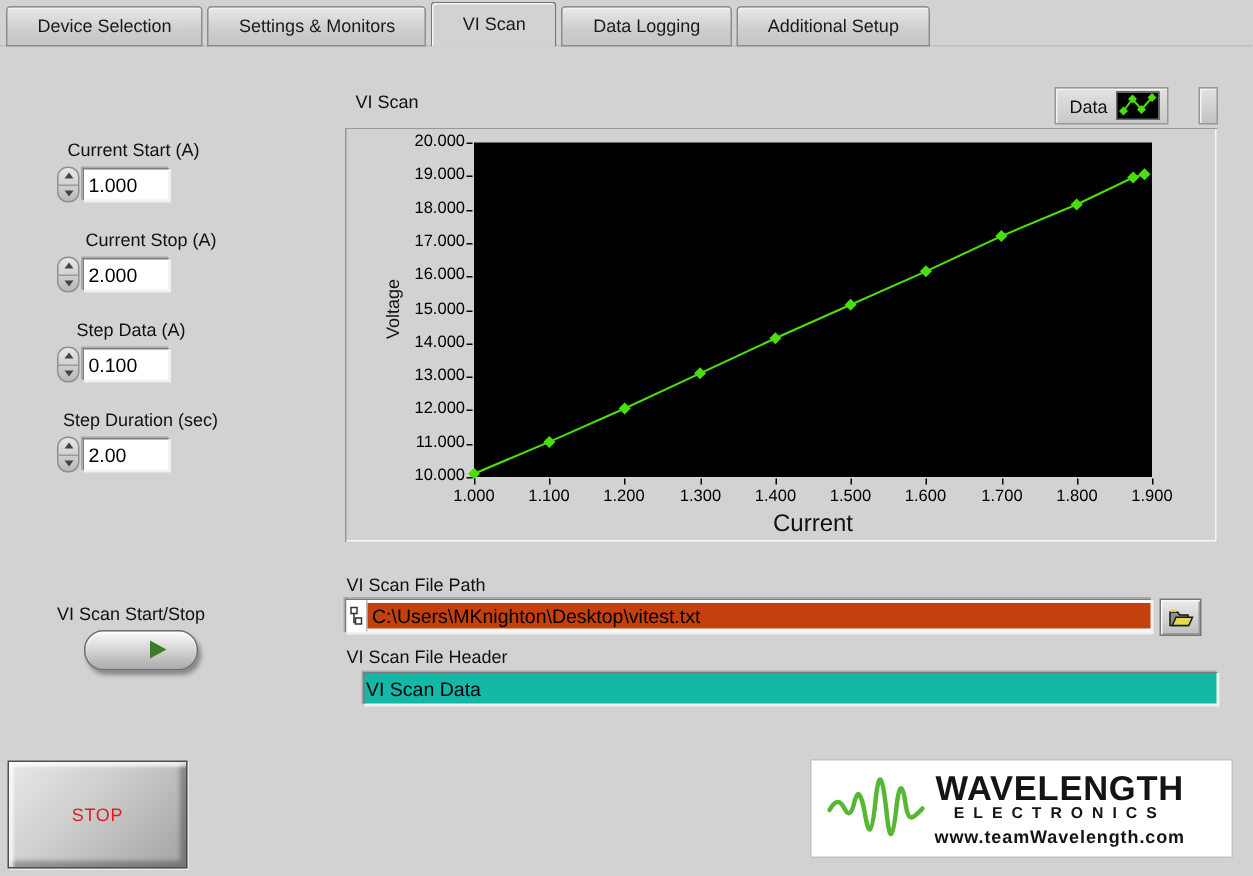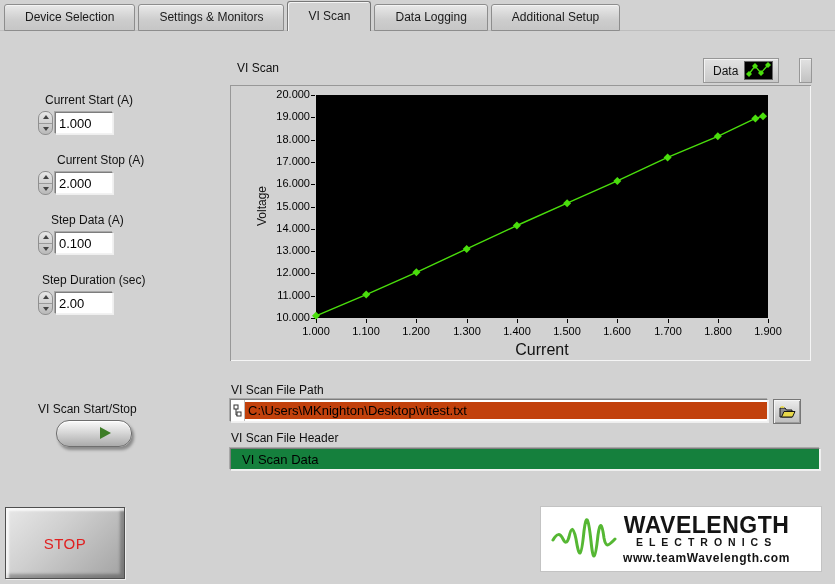--- a/index.html
+++ b/index.html
@@ -66,32 +66,32 @@
        background:#fff;border:1px solid;border-color:#7d7d7d #f2f2f2 #f2f2f2 #7d7d7d;
        box-shadow:1px 1px 0 #efefef, -1px -1px 0 #a8a8a8;}
   .path-glyph{width:13px;height:100%;display:flex;align-items:center;justify-content:center;
        border-right:1px solid #bdbdbd;background:#fff;}
   .path-input{flex:1;height:17px;border:none;outline:none;background:#c2410c;color:#000;
        font-family:"Liberation Sans",sans-serif;font-size:13px;padding:0 3px;}
   .browse-btn{position:absolute;left:773px;top:399px;width:26px;height:23px;
        background:linear-gradient(180deg,#ececec,#bdbdbd);border:1px solid #777;
        box-shadow:inset 1px 1px 0 #f6f6f6, inset -1px -1px 0 #9a9a9a;
        display:flex;align-items:center;justify-content:center;cursor:pointer;}
-  .header-input{position:absolute;left:230px;top:448px;width:566px;height:18px;background:#15803d;color:#000;
-       font-family:"Liberation Sans",sans-serif;font-size:13px;padding:1px 11px;
+  .header-input{position:absolute;left:242px;top:448px;width:566px;height:18px;background:#14b8a6;color:#000;
+       font-family:"Liberation Sans",sans-serif;font-size:13px;padding:1px 1px;
        border:1px solid;border-color:#7d7d7d #f2f2f2 #f2f2f2 #7d7d7d;
        box-shadow:1px 1px 0 #efefef, -1px -1px 0 #a8a8a8;outline:none;}
 
   
   .stop-btn{position:absolute;left:5px;top:507px;width:118px;height:70px;
        background:linear-gradient(135deg,#e8e8e8 0%,#cfcfcf 40%,#a2a2a2 100%);
        border:1px solid #4f4f4f;
        box-shadow:inset 3px 3px 2px rgba(255,255,255,.75), inset -4px -4px 3px rgba(0,0,0,.28), 1px 1px 0 #eee;
        display:flex;align-items:center;justify-content:center;cursor:pointer;}
-  .stop-text{font-size:15px;letter-spacing:.5px;}
+  .stop-text{font-size:12px;letter-spacing:.5px;}
 
   
   .logo{position:absolute;left:540px;top:506px;width:282px;height:66px;background:#fff;
        border:1px solid #c3c3c3;display:flex;align-items:center;padding:0 6px 0 10px;box-sizing:border-box;}
   .logo-text{display:flex;flex-direction:column;align-items:center;margin-left:6px;justify-content:flex-end;}
   .logo-title{font-size:23px;font-weight:800;color:#141414;letter-spacing:.5px;line-height:22px;}
   .logo-sub{font-size:10.5px;font-weight:700;color:#141414;letter-spacing:6px;line-height:12px;margin-top:0;}
   .logo-url{font-size:12px;font-weight:600;color:#141414;margin-top:3px;letter-spacing:.6px;}
 </style>
 </head>

